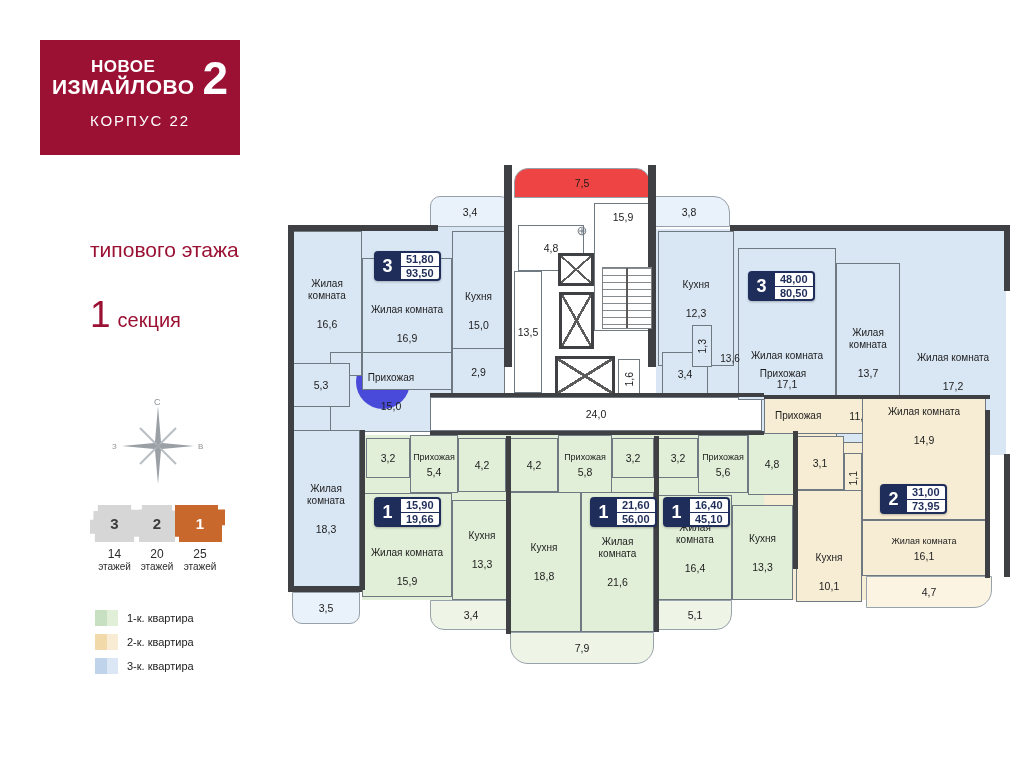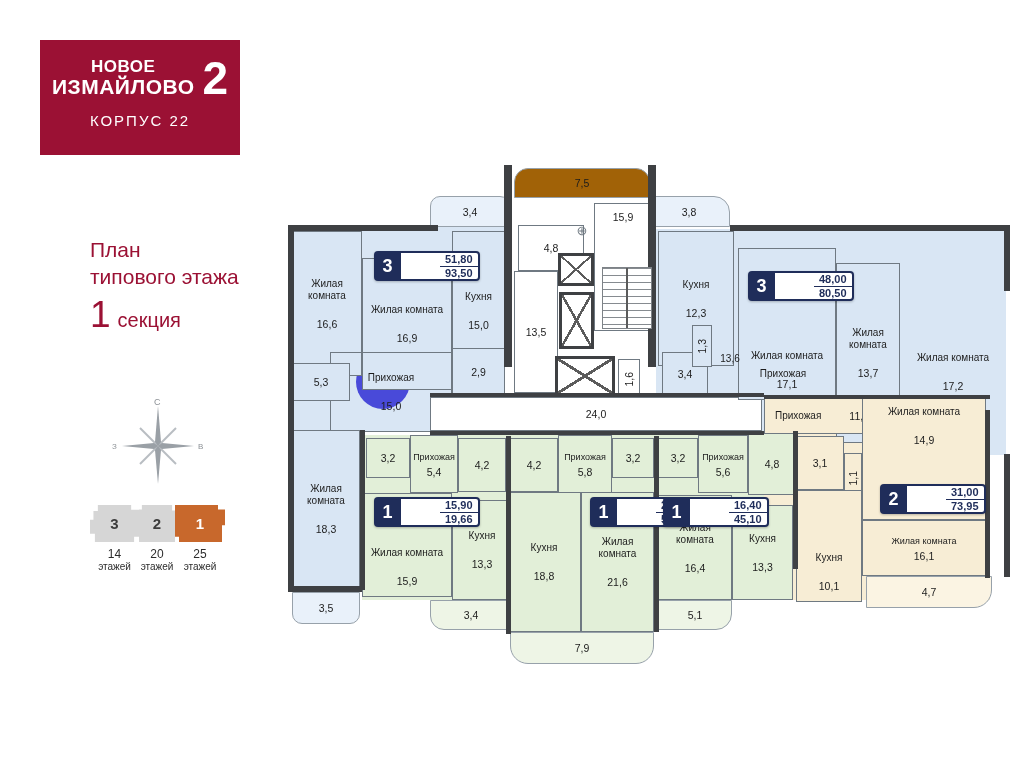--- a/index.html
+++ b/index.html
@@ -53,54 +53,53 @@
   .blue  { background:#d9e6f4; }
   .green { background:#e2efd8; }
   .tan   { background:#f7edd5; }
   .white { background:#ffffff; }
   .bg-blue  { background:#d9e6f4; }
   .bg-green { background:#e2efd8; }
   .bg-tan   { background:#f7edd5; }
   .balc-blue  { background:#e9f1fa; border-color:#97a1aa; }
   .balc-green { background:#eef5e6; border-color:#97a1aa; }
   .balc-tan   { background:#fbf4e3; border-color:#97a1aa; }
-  .balc-white { background:#a16207;     border-color:#97a1aa; }
+  .balc-white { background:#ef4444;     border-color:#97a1aa; }
   .wall { position:absolute; background:#3e4043; z-index:4; }
   .elev { position:absolute; z-index:4; background:
       linear-gradient(to top right, transparent 47.5%, #5b5b5b 47.5%, #5b5b5b 52.5%, transparent 52.5%),
       linear-gradient(to bottom right, transparent 47.5%, #5b5b5b 47.5%, #5b5b5b 52.5%, transparent 52.5%),#fff;
       border:3px solid #3e4043; }
   .stairs { position:absolute; z-index:4; border:1px solid #7d8287; background:
       linear-gradient(90deg, transparent calc(50% - 1px), #5b5b5b calc(50% - 1px), #5b5b5b calc(50% + 1px), transparent calc(50% + 1px)),
       repeating-linear-gradient(180deg, #868b90 0 1px, transparent 1px 7px),#fff; }
   .flabel { position:absolute; z-index:5; font-size:10px; color:#1c1c1c; text-align:center; }
   .flabel.icon { font-size:13px; color:#6f7982; }
   .badge { position:absolute; display:flex; height:30px; z-index:6; filter:drop-shadow(0 1px 1px rgba(0,0,0,.25)); }
   .badge-num { width:27px; background:#1f2d5a; color:#fff; font-weight:bold; font-size:18px; display:flex; align-items:center; justify-content:center; border-radius:4px 0 0 4px; }
   .badge-vals { display:flex; flex-direction:column; background:#fff; border:2px solid #1f2d5a; border-left:none; border-radius:0 4px 4px 0; }
-  .badge-vals span { font-size:11px; font-weight:bold; color:#1f2d5a; padding:0 5px; line-height:13px; display:block;margin-left:39px; }
+  .badge-vals span { font-size:11px; font-weight:bold; color:#1f2d5a; padding:0 5px; line-height:13px; display:block; }
   .badge-vals span:first-child { border-bottom:1.5px solid #1f2d5a; }
 </style>
 </head>
 <body>
 <div id="stage">
 
   <div class="logo">
     <div class="logo-main">
       <div class="logo-words">
         <span>НОВОЕ</span>
         <span>ИЗМАЙЛОВО</span>
       </div>
       <span class="logo-num">2</span>
     </div>
     <div class="logo-sub">КОРПУС 22</div>
   </div>
 
   <div class="plan-title">
-    <div>План</div>
     <div>типового этажа</div>
   </div>
   <div class="section-line">
     <span class="num">1</span><span class="lbl">секция</span>
   </div>
 
   <div class="compass">
     <svg width="92" height="88" viewBox="0 0 92 88">
       <line x1="28" y1="30" x2="64" y2="66" stroke="#b8bdc2" stroke-width="2"></line>
       <line x1="64" y1="30" x2="28" y2="66" stroke="#b8bdc2" stroke-width="2"></line>
@@ -122,20 +121,34 @@
       <div class="scheme-col" style="width: 36px;">
         <div class="scheme-shape s1">2</div>
         <div class="scheme-floors"><div>20</div><small>этажей</small></div>
       </div>
       <div class="scheme-col" style="width: 50px;">
         <div class="scheme-shape s2 active">1</div>
         <div class="scheme-floors"><div>25</div><small>этажей</small></div>
       </div>
     </div>
 
+  <div class="legend" id="legend">
+      <div class="legend-row">
+        <div class="legend-swatch" style="background: linear-gradient(90deg, rgb(200, 224, 194) 50%, rgb(226, 239, 216) 50%);"></div>
+        <div class="legend-label">1-к. квартира</div>
+      </div>
+      <div class="legend-row">
+        <div class="legend-swatch" style="background: linear-gradient(90deg, rgb(241, 217, 169) 50%, rgb(248, 237, 212) 50%);"></div>
+        <div class="legend-label">2-к. квартира</div>
+      </div>
+      <div class="legend-row">
+        <div class="legend-swatch" style="background: linear-gradient(90deg, rgb(191, 211, 234) 50%, rgb(219, 231, 245) 50%);"></div>
+        <div class="legend-label">3-к. квартира</div>
+      </div>
+    </div>
 
   <div id="floor-plan">
       <div class="bgroom bg-blue" style="left: 4px; top: 64px; width: 213px; height: 205px;"></div>
       <div class="bgroom bg-blue" style="left: 368px; top: 66px; width: 350px; height: 226px;"></div>
       <div class="bgroom bg-green" style="left: 74px; top: 272px; width: 432px; height: 165px;"></div>
       <div class="bgroom bg-tan" style="left: 476px; top: 235px; width: 226px; height: 202px;"></div>
       <div class="marker" style="left: 68px; top: 192px; width: 54px; height: 54px;"></div>
       <div class="room blue" style="left: 4px; top: 68px; width: 70px; height: 145px;">
         <span class="room-name">Жилая комната</span>
         <span class="room-area">16,6</span>
@@ -145,21 +158,21 @@
         <span class="room-area">16,9</span>
       </div>
       <div class="room blue" style="left: 164px; top: 68px; width: 53px; height: 159px;">
         <span class="room-name">Кухня</span>
         <span class="room-area">15,0</span>
       </div>
       <div class="room blue nofill" style="left: 42px; top: 189px; width: 122px; height: 80px;">
         <span class="room-name">Прихожая</span>
         <span class="room-area">15,0</span>
       </div>
-      <div class="room blue" style="left: 4px; top: 200px; width: 58px; height: 38px;">
+      <div class="room blue" style="left: 4px; top: 200px; width: 58px; height: 44px;">
         <span class="room-area">5,3</span>
       </div>
       <div class="room blue" style="left: 164px; top: 185px; width: 53px; height: 48px;">
         <span class="room-area">2,9</span>
       </div>
       <div class="room blue" style="left: 4px; top: 267px; width: 68px; height: 158px;">
         <span class="room-name">Жилая комната</span>
         <span class="room-area">18,3</span>
       </div>
       <div class="room balc-blue" style="left: 4px; top: 429px; width: 68px; height: 32px; border-radius: 0px 0px 10px 10px;">
@@ -170,21 +183,21 @@
       </div>
       <div class="room balc-white" style="left: 226px; top: 5px; width: 136px; height: 30px; border-radius: 14px 14px 0px 0px;">
         <span class="room-area">7,5</span>
       </div>
       <div class="room white" style="left: 230px; top: 62px; width: 66px; height: 46px;">
         <span class="room-area">4,8</span>
       </div>
       <div class="room white lp-top" style="left: 306px; top: 40px; width: 58px; height: 128px;">
         <span class="room-area">15,9</span>
       </div>
-      <div class="room white" style="left: 226px; top: 108px; width: 44px; height: 122px;">
+      <div class="room white" style="left: 226px; top: 108px; width: 28px; height: 122px;">
         <span class="room-area">13,5</span>
       </div>
       <div class="room white vert" style="left: 330px; top: 196px; width: 22px; height: 40px;">
         <span class="room-area">1,6</span>
       </div>
       <div class="room white" style="left: 142px; top: 234px; width: 332px; height: 34px;">
         <span class="room-area">24,0</span>
       </div>
       <div class="room balc-blue" style="left: 360px; top: 33px; width: 82px; height: 31px; border-radius: 0px 16px 0px 0px;">
         <span class="room-area">3,8</span>

